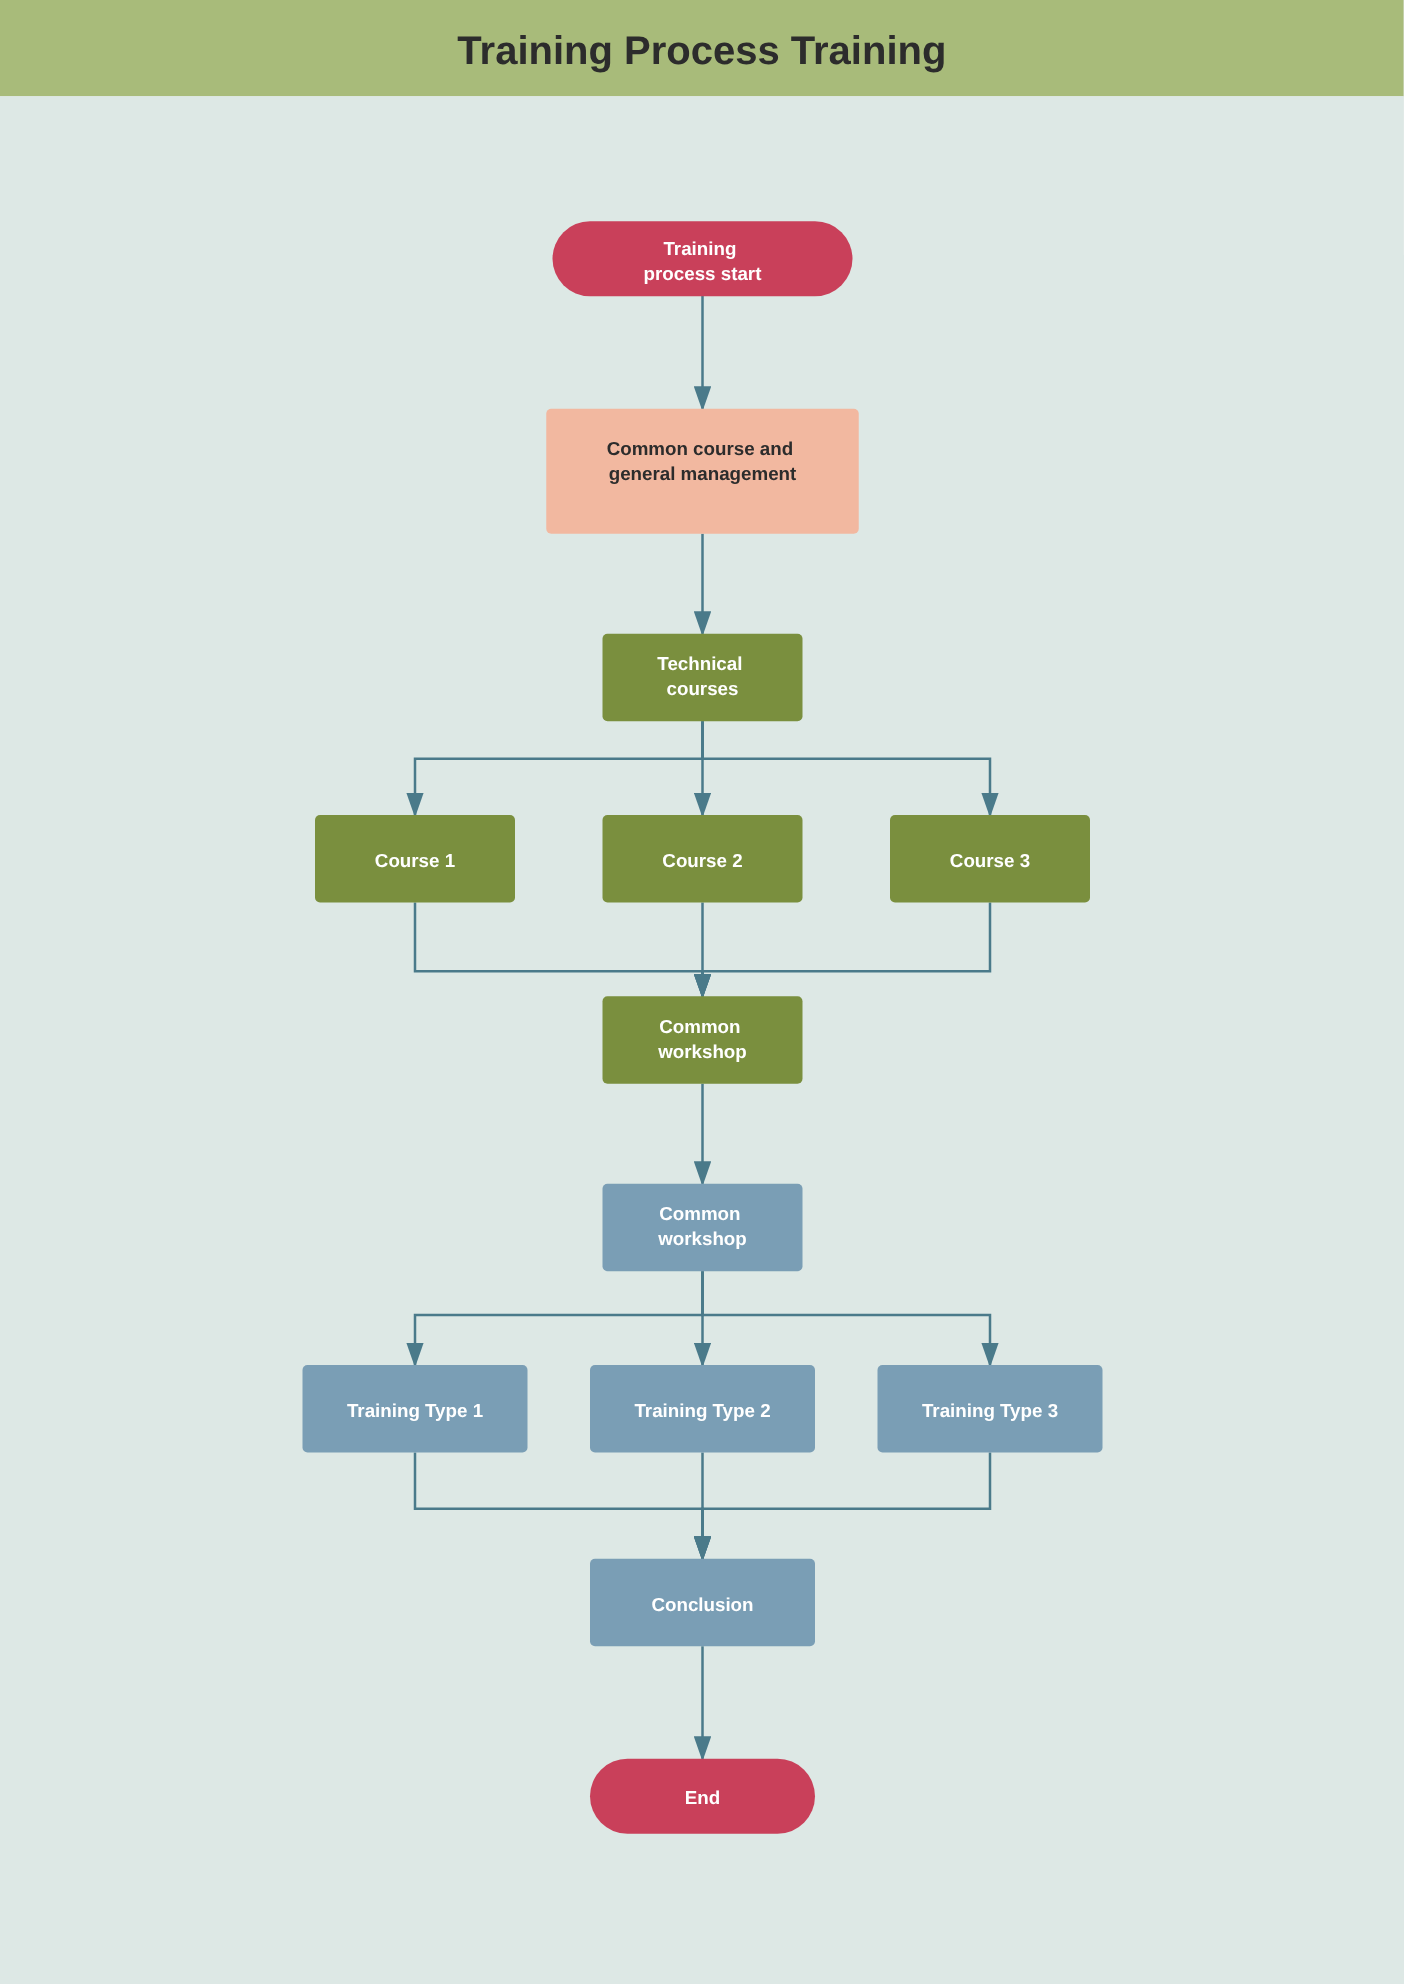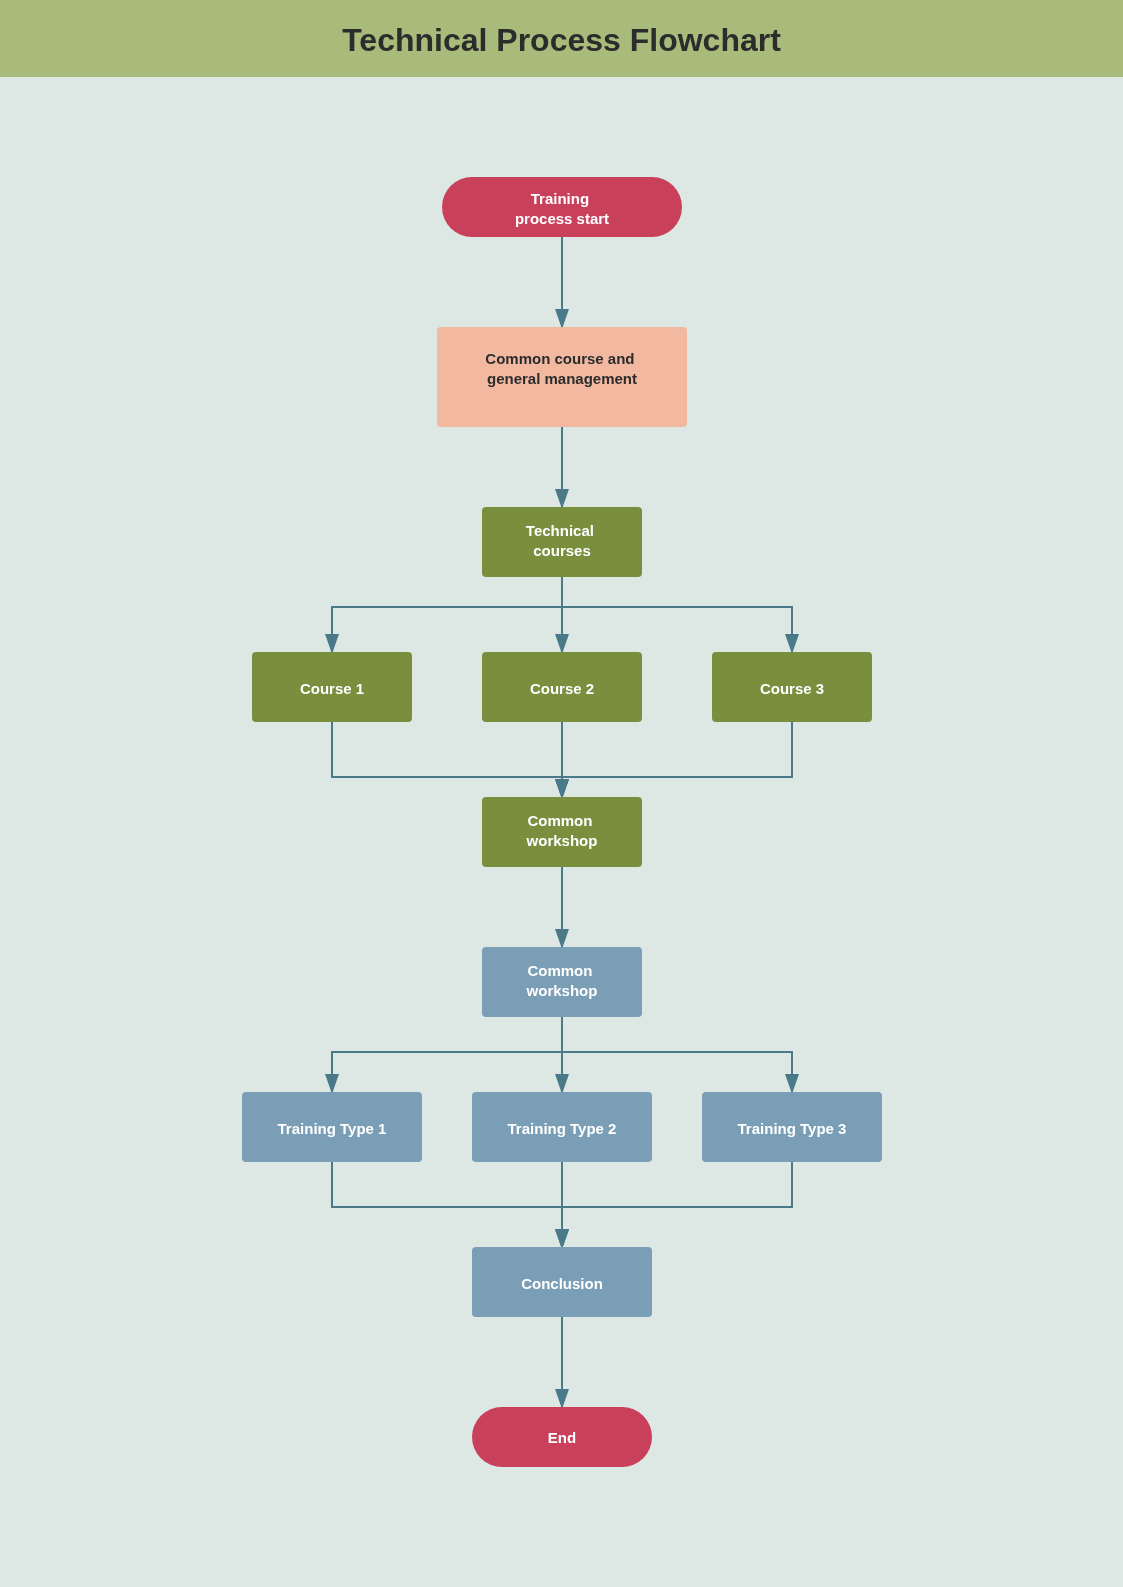--- a/index.html
+++ b/index.html
@@ -52,21 +52,21 @@
       stroke: #4a7a8a;
       stroke-width: 2;
       fill: none;
       marker-end: url(#arrowhead);
     }
   </style>
 </head>
 <body>
 
 <div class="header">
-  <h1>Technical Process Flowchart</h1>
+  <h1>Training Process Training</h1>
 </div>
 
 <div class="flowchart-area">
   <svg class="flowchart-svg" width="860" height="1440" viewBox="0 0 860 1440">
     <defs>
       <marker id="arrowhead" markerWidth="10" markerHeight="7" refX="9" refY="3.5" orient="auto">
         <polygon points="0 0, 10 3.5, 0 7" fill="#4a7a8a"></polygon>
       </marker>
     </defs>
 

